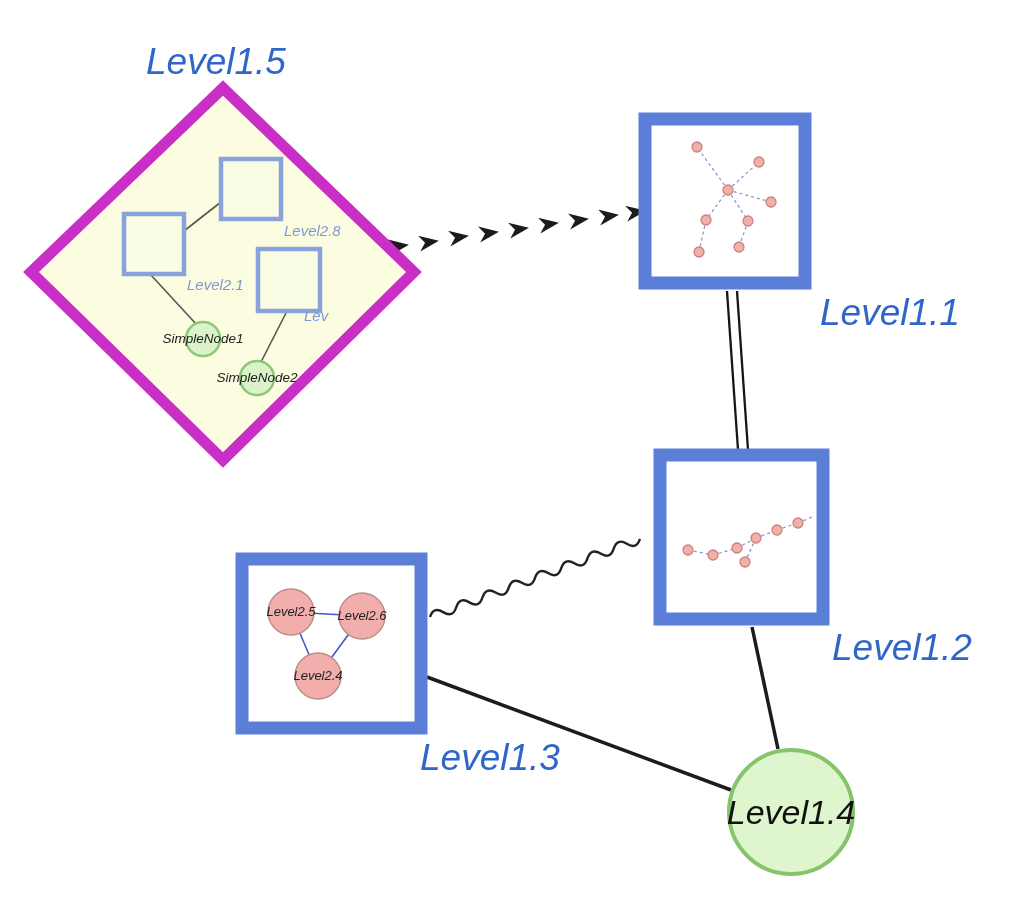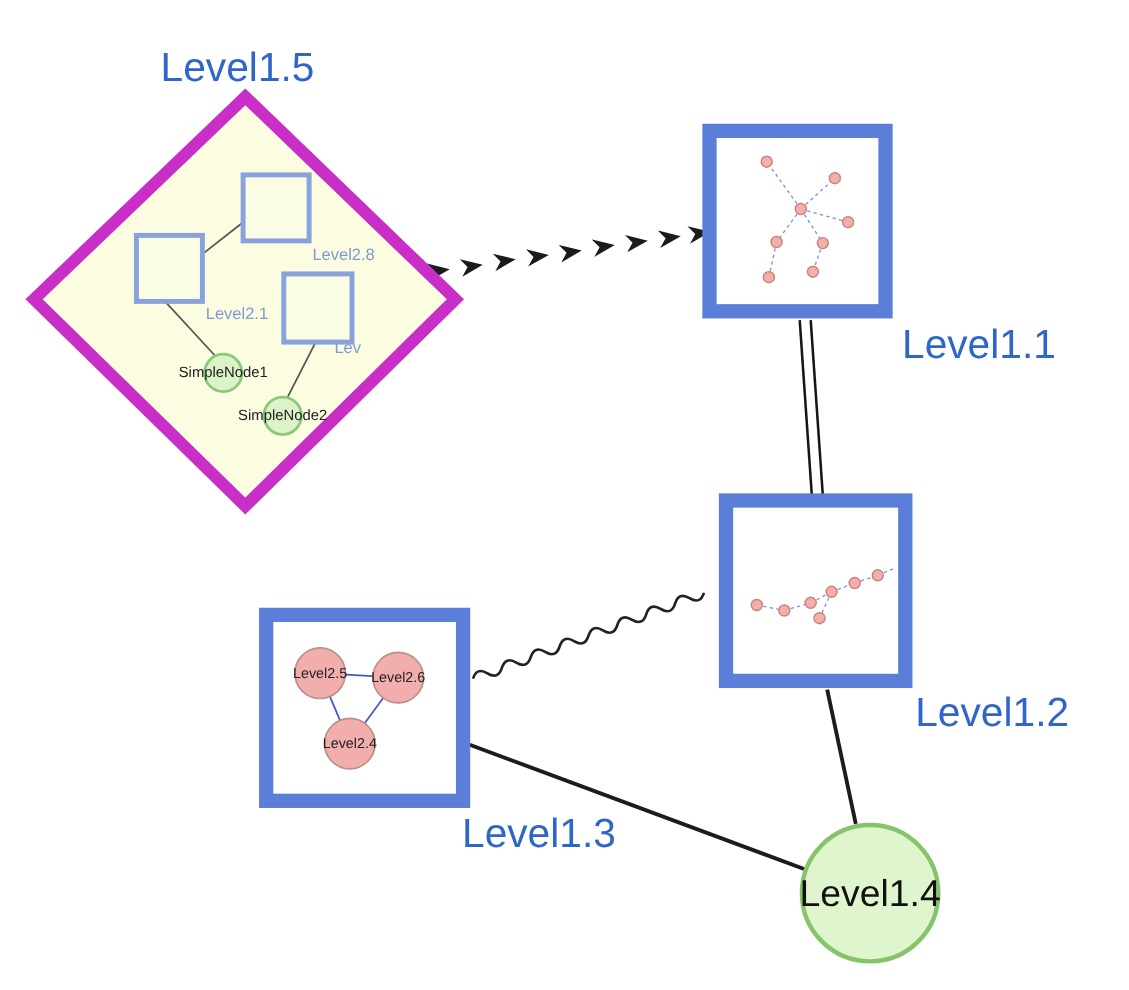--- a/index.html
+++ b/index.html
@@ -1,17 +1,17 @@
 <!DOCTYPE html>
 <html><head>
 <meta charset="utf-8">
 <style>
   html,body{margin:0;padding:0;background:#ffffff;}
   .stage{position:relative;width:1026px;height:900px;background:#ffffff;overflow:hidden;
-         font-family:"Liberation Sans",sans-serif;}
+         font-family:"Liberation Sans",sans-serif;font-style:italic;}
   svg{display:block;}
   text{font-family:"Liberation Sans",sans-serif;}
   .lbl-top{fill:#2f66c8;font-size:37px;}
   .lbl-top-black{fill:#111111;font-size:34px;text-anchor:middle;}
   .lbl-inner-blue{fill:#8198d6;font-size:15px;}
   .lbl-node{fill:#222222;font-size:13.5px;text-anchor:middle;}
   .lbl-pink{fill:#222222;font-size:13px;text-anchor:middle;}
   .group-rect{fill:#ffffff;stroke:#5b7fd8;stroke-width:13;}
   .diamond{fill:#fbfce0;stroke:#c92fc6;stroke-width:11;stroke-linejoin:miter;}
   .inner-rect{fill:#fbfce4;stroke:#8aa2dc;stroke-width:4.5;}

